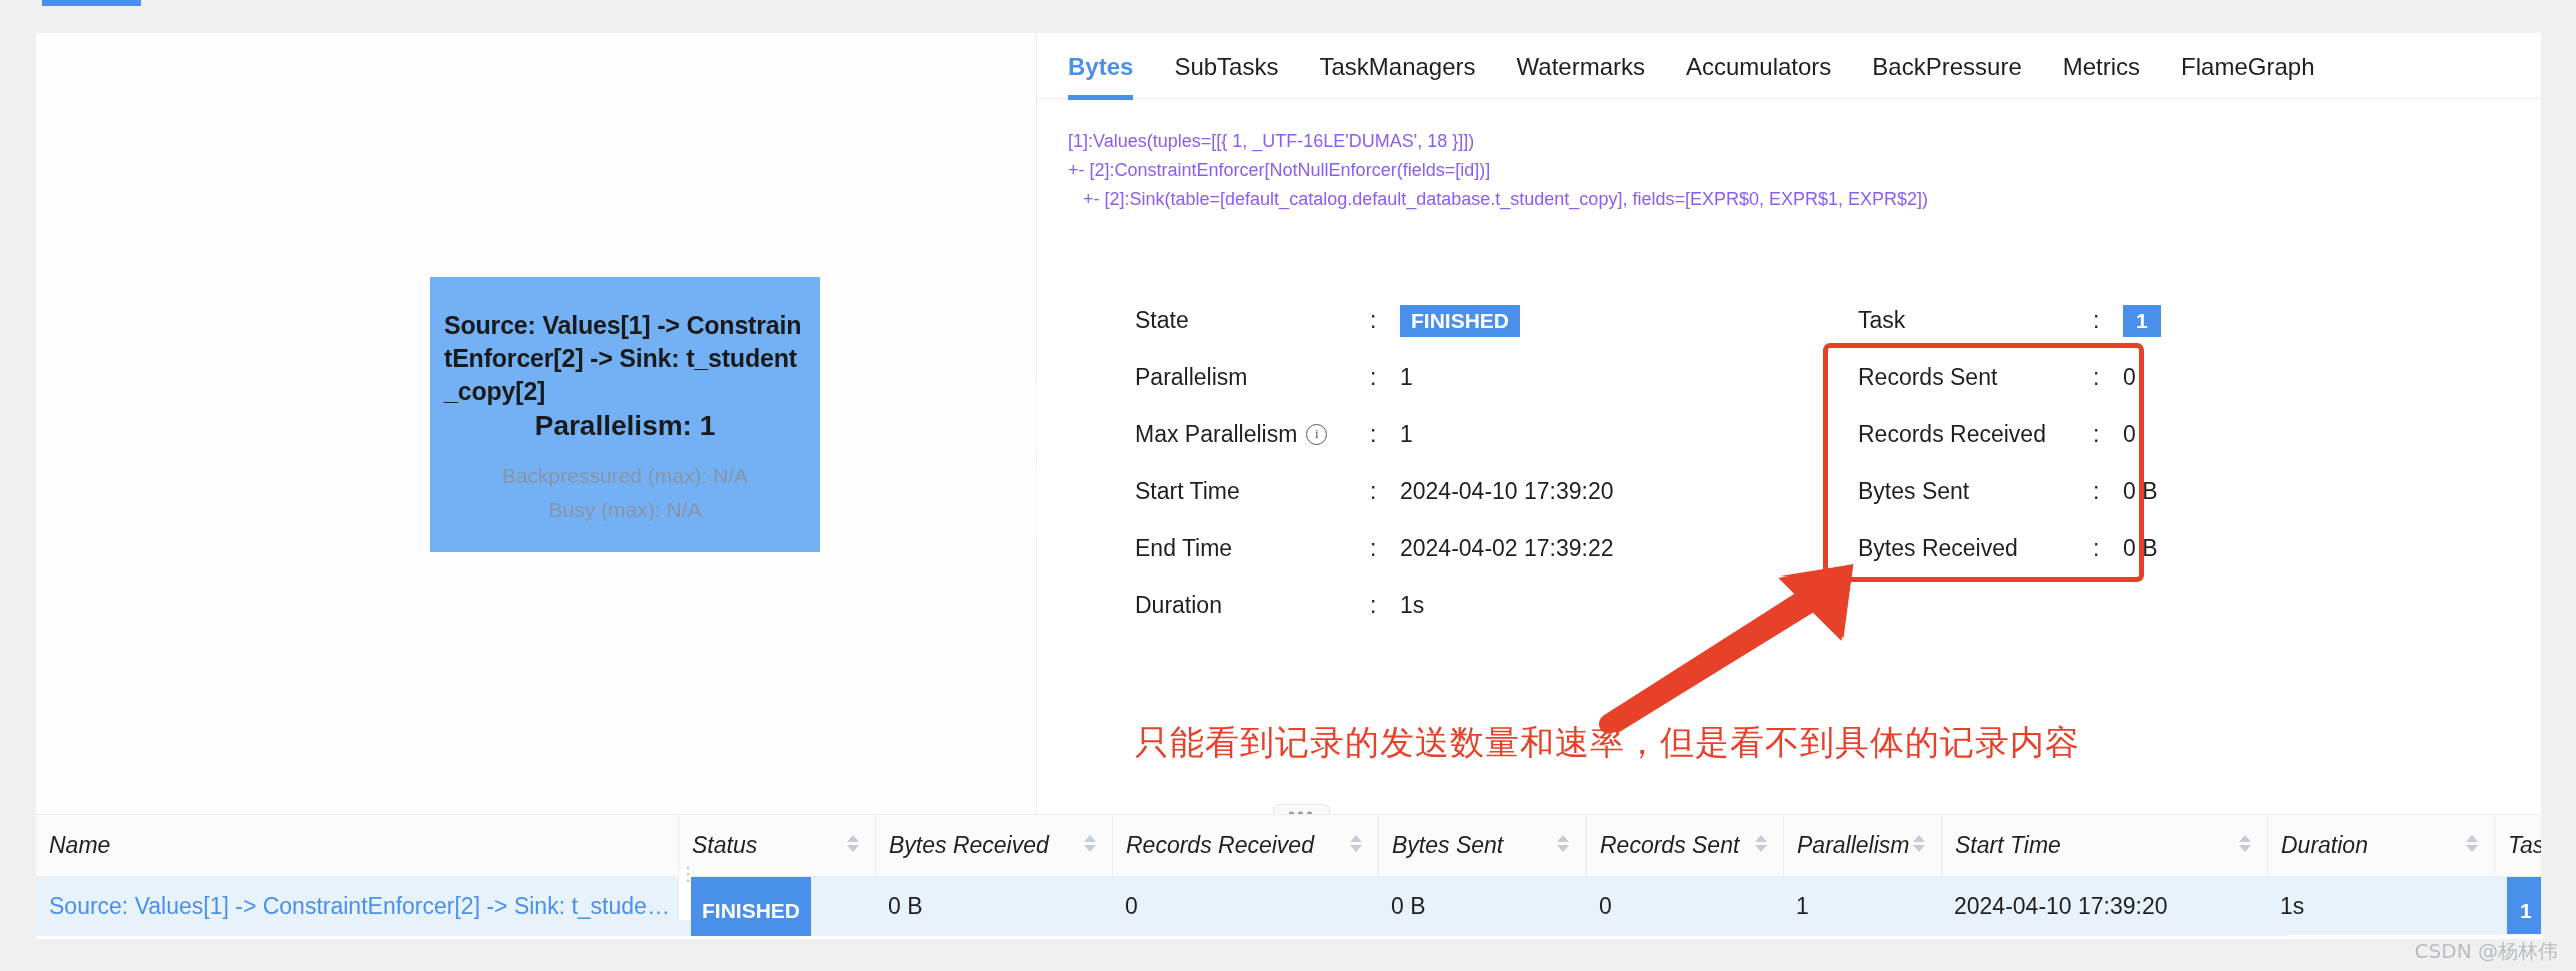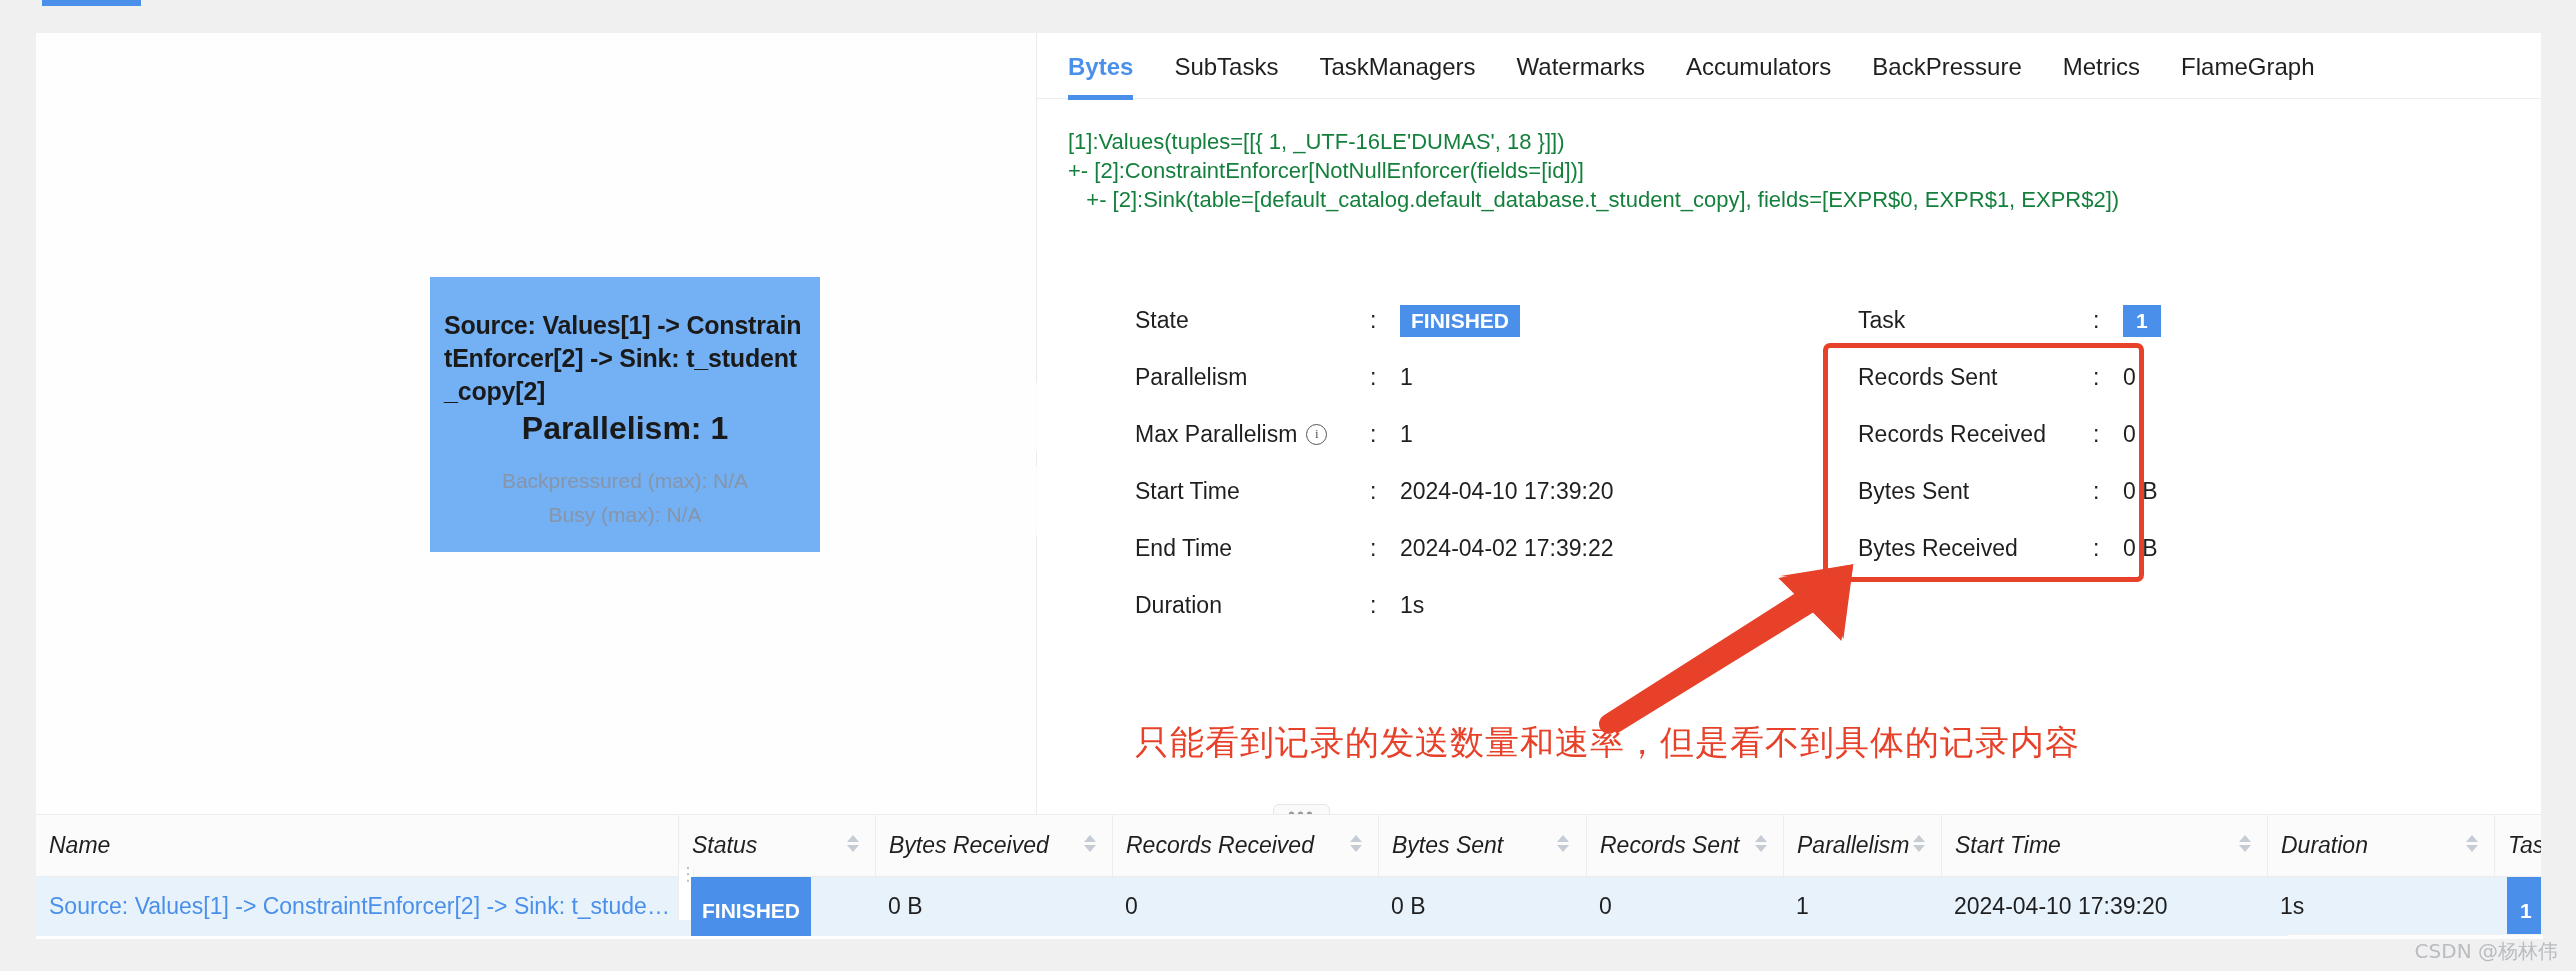--- a/index.html
+++ b/index.html
@@ -43,21 +43,21 @@
     box-sizing:border-box;
     padding:32px 14px 12px 14px;
     text-align:center;
   }
   #node-title{
     font-size:25px;font-weight:bold;line-height:33px;
     text-align:left;letter-spacing:-0.2px;
     word-break:break-all;
   }
   #node-par{
-    font-size:32px;font-weight:bold;margin-top:2px;
+    font-size:28px;font-weight:bold;margin-top:2px;
   }
   #node-bp,#node-busy{
     font-size:21px;color:#8795a8;line-height:34px;
   }
   #node-bp{margin-top:17px;}
   
   .chev{
     position:absolute;left:1000px;width:24px;height:71px;
     background:#fafafa;border:1px solid #eee;border-left:none;
     color:#4a90ea;font-size:26px;line-height:71px;text-align:center;
@@ -81,21 +81,21 @@
     cursor:pointer;
   }
   .tab:first-child{margin-left:31px;}
   .tab.active{color:#4a90ea;font-weight:bold;}
   .tab.active:after{
     content:"";position:absolute;left:0;right:0;bottom:-1px;
     height:5px;background:#4a90ea;
   }
   #plan-code{
     position:absolute;left:31px;top:94px;width:1441px;
-    font-size:22px;line-height:29px;color:#15803d;
+    font-size:18px;line-height:29px;color:#8b5cf6;
     white-space:pre;
   }
   
   #detail-grid{
     position:absolute;left:31px;top:259px;width:1441px;
   }
   .col{position:absolute;top:0;}
   #col-left{left:19px;width:730px;margin-left:48px;}
   #col-right{left:790px;width:632px;}
   .frow{

